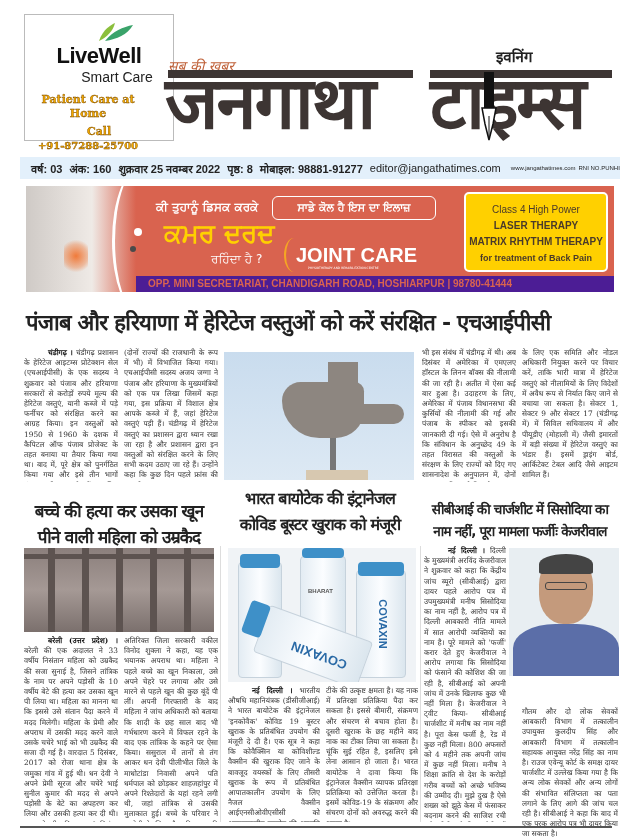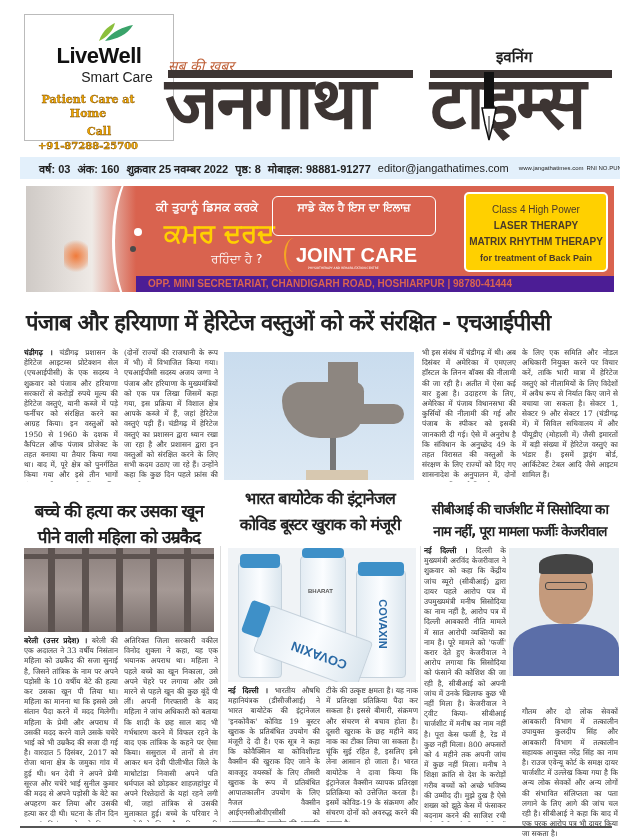--- a/index.html
+++ b/index.html
@@ -16,51 +16,51 @@
   .adbox .phone { position: absolute; left: -4px; top: 125px; width: 134px; font-family: "DejaVu Serif", serif; font-weight: 700; font-size: 10px; color: #f2a900; -webkit-text-stroke: 0.4px #7a4a00; }
 
   .tagline { position: absolute; left: 168px; top: 56px; font-family: "DejaVu Serif", serif; font-style: italic; font-size: 14px; color: #c0623a; }
   .evening { position: absolute; left: 496px; top: 46px; font-size: 15px; font-weight: 700; color: #222; }
   .title-main { position: absolute; left: 165px; top: 60px; font-family: "DejaVu Sans", sans-serif; font-weight: 700; font-size: 72px; color: #3d3533; letter-spacing: -2px; line-height: 86px; }
   .title-bar1 { position: absolute; left: 168px; top: 70px; width: 245px; height: 8px; background: #3d3533; }
   .title-bar2 { position: absolute; left: 430px; top: 70px; width: 182px; height: 8px; background: #3d3533; }
   .title-second { position: absolute; left: 430px; top: 60px; font-family: "DejaVu Sans", sans-serif; font-weight: 700; font-size: 72px; color: #3d3533; letter-spacing: -2px; line-height: 86px; }
 
   
-  .datebar { position: absolute; left: 20px; top: 157px; width: 600px; height: 22px; background: #e3f0fb; display: flex; align-items: center; padding-left: 12px; font-family: "Liberation Sans", sans-serif; font-weight: 700; font-size: 11px; color: #222; white-space: nowrap; overflow: hidden; }
+  .datebar { position: absolute; left: 20px; top: 157px; width: 600px; height: 22px; background: #e3f0fb; display: flex; align-items: center; padding-left: 4px; font-family: "Liberation Sans", sans-serif; font-weight: 700; font-size: 11px; color: #222; white-space: nowrap; overflow: hidden; }
   .datebar .sq { display: inline-block; width: 8px; height: 7px; background: #e11d2a; margin: 0 3px 0 4px; }
   .datebar .small { font-size: 6px; font-weight: 400; margin-left: 3px; }
 
   
   .banner { position: absolute; left: 26px; top: 186px; width: 588px; height: 106px; background: #d9634f; overflow: hidden; }
   .banner .photo { position: absolute; left: 0; top: 0; width: 110px; height: 106px; background: linear-gradient(90deg, #cfcac6, #efeae6 60%, #d9634f 100%); }
   .banner .spine { position: absolute; left: 38px; top: 50px; width: 24px; height: 40px; background: radial-gradient(circle, #f07a3a 0%, rgba(240,122,58,0.4) 50%, transparent 70%); }
   .banner .arc { position: absolute; left: 86px; top: -20px; width: 60px; height: 150px; border-left: 3px solid #fff; border-radius: 50%; }
   .banner .dot1 { position: absolute; left: 108px; top: 42px; width: 8px; height: 8px; border-radius: 50%; background: #fff; }
   .banner .dot2 { position: absolute; left: 104px; top: 60px; width: 6px; height: 6px; border-radius: 50%; background: #4a4a4a; }
   .banner .q1 { position: absolute; left: 130px; top: 14px; color: #fff; font-size: 12px; font-weight: 700; }
   .banner .q2 { position: absolute; left: 138px; top: 32px; color: #ffd000; font-size: 26px; font-weight: 700; }
   .banner .q3 { position: absolute; left: 185px; top: 66px; color: #fff; font-size: 12px; font-weight: 400; }
-  .banner .pill { position: absolute; left: 246px; top: 10px; width: 164px; height: 40px; border: 1px solid #fff; border-radius: 6px; color: #fff; font-size: 11px; font-weight: 700; text-align: center; line-height: 22px; }
+  .banner .pill { position: absolute; left: 246px; top: 10px; width: 164px; height: 24px; border: 1px solid #fff; border-radius: 6px; color: #fff; font-size: 11px; font-weight: 700; text-align: center; line-height: 22px; }
   .banner .jc { position: absolute; left: 270px; top: 58px; color: #fff; font-family: "Liberation Sans", sans-serif; font-weight: 700; font-size: 20px; }
   .banner .jcsub { position: absolute; left: 282px; top: 80px; color: #fff; font-size: 3px; }
   .banner .runner { position: absolute; left: 258px; top: 52px; width: 20px; height: 34px; border-left: 2px solid #f5a623; border-radius: 50%; }
   .banner .ybox { position: absolute; left: 438px; top: 6px; width: 144px; height: 80px; background: #ffd000; border: 2px solid #fff; border-radius: 5px; text-align: center; font-family: "Liberation Sans", sans-serif; color: #4a3a2a; }
   .banner .ybox div { line-height: 16px; }
   .banner .ybox .l1 { margin-top: 8px; font-size: 10px; }
   .banner .ybox .l2, .banner .ybox .l3 { font-size: 10px; font-weight: 700; }
   .banner .ybox .l4 { font-size: 9px; font-weight: 700; }
   .banner .strip { position: absolute; left: 110px; top: 90px; width: 478px; height: 16px; background: #4c1d95; color: #d9634f; font-family: "Liberation Sans", sans-serif; font-size: 10px; font-weight: 700; line-height: 16px; padding-left: 12px; }
 
   
   .headline { position: absolute; left: 26px; top: 306px; width: 592px; font-family: "DejaVu Sans", sans-serif; font-weight: 700; font-size: 22px; color: #222; letter-spacing: -0.8px; white-space: nowrap; }
 
   
   .col { position: absolute; font-family: "DejaVu Serif", serif; font-size: 7.4px; line-height: 10.2px; color: #333; text-align: justify; overflow: hidden; }
-  .col b { font-weight: 700; color: #111; }
+  .col b { font-weight: 700; color: #111; margin-left: 24px; }
 
   .img-hand { position: absolute; left: 224px; top: 352px; width: 190px; height: 128px; background: linear-gradient(180deg, #c9dcee 0%, #dde9f4 100%); overflow: hidden; }
   .img-hand .palm { position: absolute; left: 58px; top: 30px; width: 82px; height: 56px; background: #8d8680; border-radius: 20px 10px 30px 40px; }
   .img-hand .fingers { position: absolute; left: 104px; top: 10px; width: 30px; height: 30px; background: #8d8680; }
   .img-hand .thumb { position: absolute; left: 130px; top: 52px; width: 50px; height: 20px; background: #8d8680; border-radius: 0 14px 14px 0; }
   .img-hand .pole { position: absolute; left: 106px; top: 86px; width: 6px; height: 34px; background: #777; }
   .img-hand .base { position: absolute; left: 82px; top: 118px; width: 62px; height: 10px; background: #d7c8b0; }
 
   .h2 { position: absolute; font-family: "DejaVu Sans", sans-serif; font-weight: 700; color: #222; letter-spacing: -0.8px; white-space: nowrap; text-align: center; }
 

